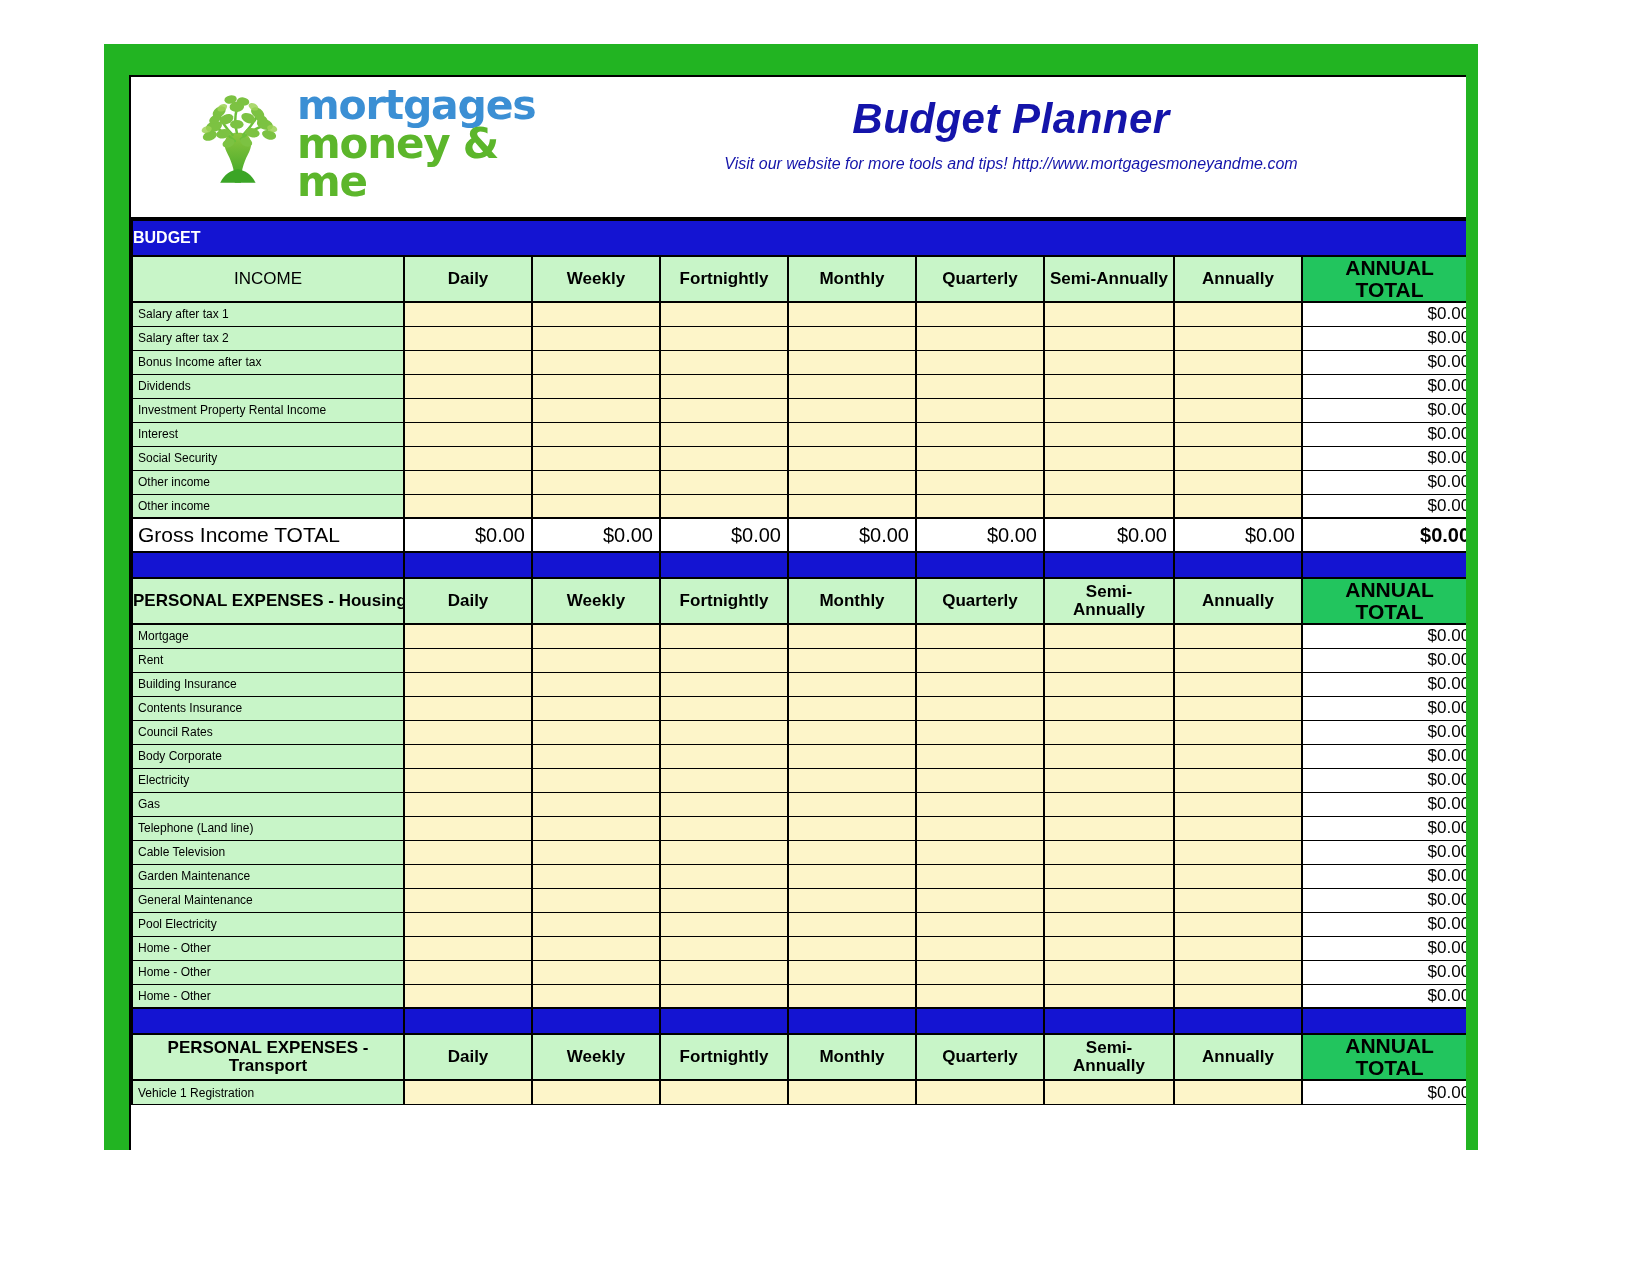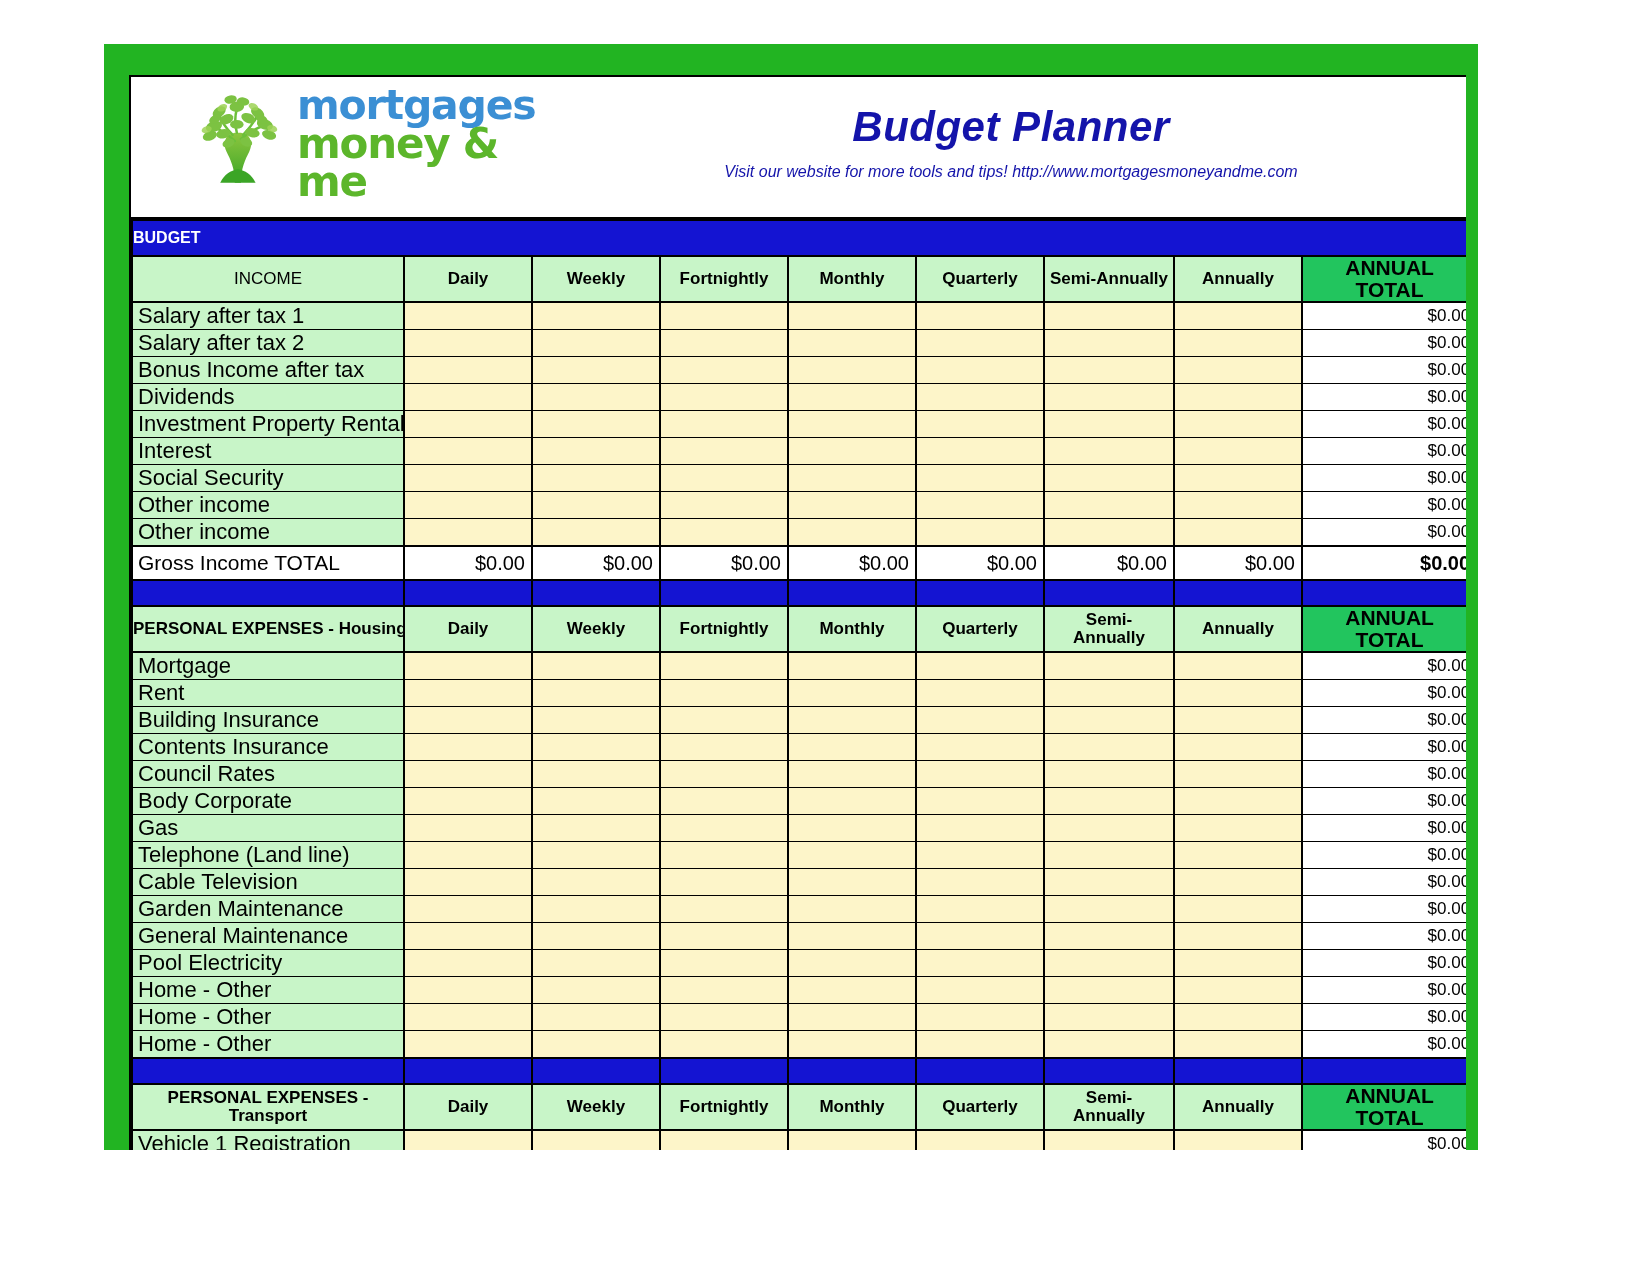--- a/index.html
+++ b/index.html
@@ -88,21 +88,21 @@
     top: 18px;
     width: 880px;
     text-align: center;
   }
   .main-title {
     font-family: "Liberation Sans", sans-serif;
     font-weight: bold;
     font-style: italic;
     font-size: 42px;
     color: #1414aa;
-    margin: 8px;
+    margin: 0;
     letter-spacing: 0.5px;
   }
   .sub-title {
     margin-top: 12px;
     font-family: "Liberation Sans", sans-serif;
     font-style: italic;
     font-size: 16px;
     color: #1414aa;
     white-space: nowrap;
   }
@@ -168,21 +168,21 @@
     background: #22c55e;
   }
   tr.colhead.income-head td.lbl { font-weight: normal; font-size: 17px; }
   tr.colhead.income-head td.per { font-weight: bold; font-size: 17px; }
 
   
   tr.data td.rowlabel {
     background: #c8f5c8;
     text-align: left;
     padding-left: 5px;
-    font-size: 22px;
+    font-size: 12px;
     height: 24px;
     border-top: 1px solid #000;
     border-bottom: 1px solid #000;
   }
   tr.data td.entry {
     background: #fdf5c9;
     height: 24px;
     border-top: 1px solid #000;
     border-bottom: 1px solid #000;
   }
@@ -505,20 +505,31 @@
             <td class="entry"></td>
             <td class="entry"></td>
             <td class="entry"></td>
             <td class="entry"></td>
             <td class="entry"></td>
             <td class="entry"></td>
             <td class="entry"></td>
             <td class="total">$0.00</td>
           </tr>
           <tr class="data">
+            <td class="rowlabel">Electricity</td>
+            <td class="entry"></td>
+            <td class="entry"></td>
+            <td class="entry"></td>
+            <td class="entry"></td>
+            <td class="entry"></td>
+            <td class="entry"></td>
+            <td class="entry"></td>
+            <td class="total">$0.00</td>
+          </tr>
+          <tr class="data">
             <td class="rowlabel">Gas</td>
             <td class="entry"></td>
             <td class="entry"></td>
             <td class="entry"></td>
             <td class="entry"></td>
             <td class="entry"></td>
             <td class="entry"></td>
             <td class="entry"></td>
             <td class="total">$0.00</td>
           </tr>

